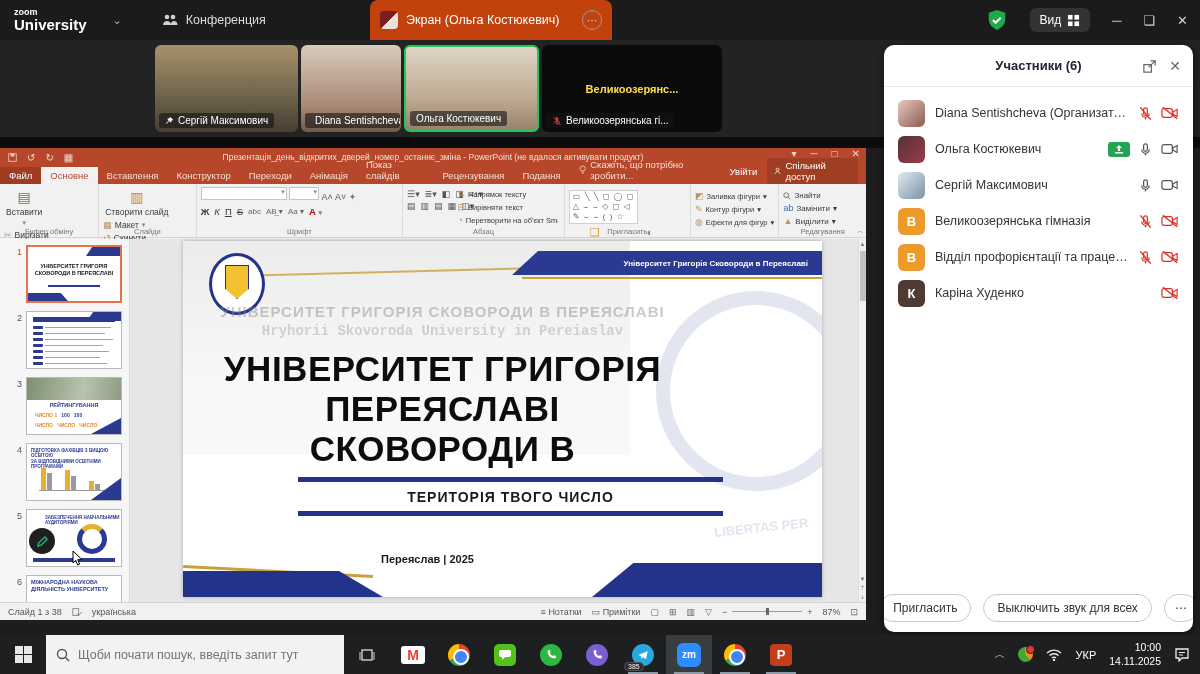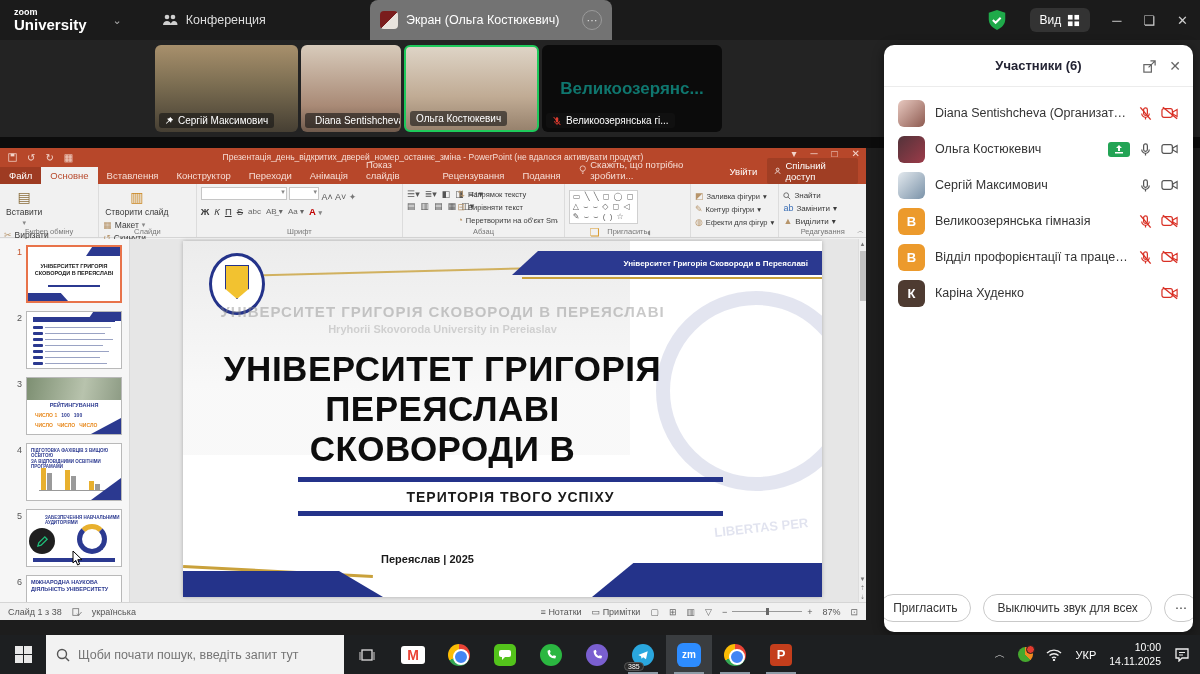--- a/index.html
+++ b/index.html
@@ -7,35 +7,35 @@
   body { font-family:"Liberation Sans", sans-serif; }
   #root { position:relative; width:1200px; height:674px; background:#1d1d1d; }
 
   
   .zoom-topbar { position:absolute; left:0; top:0; width:1200px; height:40px; background:#1b1b1b; display:flex; align-items:center; }
   .zoom-logo { margin-left:14px; color:#fff; line-height:1; }
   .zoom-logo .z1 { font-size:9px; font-weight:bold; display:block; }
   .zoom-logo .z2 { font-size:15px; font-weight:bold; display:block; }
   .chev { color:#aaa; font-size:11px; margin-left:26px; }
   .tab-meet { display:flex; align-items:center; gap:8px; margin-left:40px; color:#ddd; font-size:12.5px; }
-  .tab-screen { position:absolute; left:370px; top:0; height:40px; width:242px; background:#737373; border-radius:8px 8px 0 0; display:flex; align-items:center; gap:8px; padding:0 10px; color:#fff; font-size:12.5px; }
+  .tab-screen { position:absolute; left:370px; top:0; height:40px; width:242px; background:#c2410c; border-radius:8px 8px 0 0; display:flex; align-items:center; gap:8px; padding:0 10px; color:#fff; font-size:12.5px; }
   .screen-ico { width:18px; height:18px; border-radius:4px; background:linear-gradient(135deg,#7a1d1d 50%,#e8e3dd 50%); flex:0 0 auto; }
   .tab-more { margin-left:auto; width:20px; height:20px; border:1px solid #9a9a9a; border-radius:50%; color:#ddd; font-size:11px; line-height:18px; text-align:center; }
   .topbar-right { position:absolute; right:12px; top:0; height:40px; display:flex; align-items:center; gap:22px; }
   .shield { width:22px; height:22px; }
   .view-btn { background:#333; border-radius:6px; color:#fff; font-size:12px; padding:5px 10px; display:flex; align-items:center; gap:6px; }
   .winctl { color:#cfcfcf; font-size:13px; }
 
   
   .share-region { position:absolute; left:0; top:40px; width:1200px; height:595px; background:#1d1d1d; }
   .video-strip { position:absolute; left:0; top:0; width:1200px; height:97px; background:#232323; }
   .below-strip { position:absolute; left:0; top:97px; width:1200px; height:11px; background:#0c0c0c; }
   .vtile { position:absolute; top:5px; height:87px; border-radius:6px; overflow:hidden; }
   .vlabel { position:absolute; left:4px; bottom:4px; background:rgba(20,20,20,.6); border-radius:3px; padding:2px 6px; color:#fff; font-size:10px; display:flex; align-items:center; gap:4px; max-width:95%; white-space:nowrap; overflow:hidden; }
-  .vtile-center { position:absolute; inset:0; display:flex; align-items:center; justify-content:center; color:#0f766e; font-weight:bold; font-size:17px;text-align:center; }
+  .vtile-center { position:absolute; inset:0; display:flex; align-items:center; justify-content:center; color:#fde047; font-weight:bold; font-size:11px;text-align:center; }
 
   
   .ppt { position:absolute; left:0; top:108px; width:866px; height:472px; background:#f1f1f1; }
   .ppt-titlebar { position:absolute; left:0; top:0; width:866px; height:18px; background:#b7472a; display:flex; align-items:center; color:#f3d5cb; }
   .qat { display:flex; gap:10px; margin-left:8px; font-size:10px; align-items:center; }
   .ppt-title { position:absolute; left:0; right:0; text-align:center; font-size:8.5px; color:#f6ddd5; pointer-events:none; }
   .ppt-winctl { position:absolute; right:6px; top:0; display:flex; gap:14px; font-size:10px; color:#f3d5cb; }
   .ppt-tabs { position:absolute; left:0; top:18px; width:866px; height:18px; background:#b7472a; display:flex; align-items:flex-end; }
   .ptab { color:#f6ddd5; font-size:9.5px; padding:3px 9px; }
   .ptab.file { background:#9e3b22; color:#fff; }
@@ -83,21 +83,21 @@
   .canvas { position:absolute; left:130px; top:91px; width:728px; height:363px; background:#e6e6e6; }
   .slide { position:absolute; left:53px; top:2px; width:639px; height:356px; background:#fff; box-shadow:0 0 4px rgba(0,0,0,.25); overflow:hidden; }
   .sl-bgphoto { position:absolute; left:0; top:0; width:70%; height:60%; background:linear-gradient(180deg,#d9d9d9,#f2f2f2 70%); opacity:.5; }
   .sl-banner { position:absolute; right:0; top:10px; width:310px; height:24px; background:#2b3990; color:#fff; font-size:8px; font-weight:bold; display:flex; align-items:center; justify-content:flex-end; padding-right:14px; clip-path:polygon(26px 0,100% 0,100% 100%,0 100%); }
   .sl-banner-gold { position:absolute; right:0; top:36px; width:300px; height:2px; background:#c9a13b; }
   .sl-topline { position:absolute; left:60px; top:30px; width:290px; height:2px; background:#c9a13b; transform:rotate(-1.5deg); opacity:.8; }
   .sl-logo { position:absolute; left:26px; top:12px; width:56px; height:62px; }
   .sl-logo .ring { position:absolute; inset:0; border-radius:50%; border:3px solid #24338a; background:#fff; }
   .sl-logo .shieldy { position:absolute; left:16px; top:12px; width:24px; height:34px; background:#f2c230; clip-path:polygon(0 0,100% 0,100% 70%,50% 100%,0 70%); border:1px solid #24338a; }
   .sl-bgtxt { position:absolute; left:0; right:120px; top:62px; text-align:center; color:#8a8a8a; opacity:.45; font-weight:bold; font-size:15px; letter-spacing:1px; }
-  .sl-bgtxt2 { position:absolute; left:0; right:120px; top:82px; text-align:center; color:#9a9a9a; opacity:.4; font-weight:bold; font-size:11px; }
+  .sl-bgtxt2 { position:absolute; left:0; right:120px; top:82px; text-align:center; color:#9a9a9a; opacity:.4; font-weight:bold; font-size:14px;font-family:Liberation Mono, monospace; }
   .sl-title { position:absolute; left:30px; right:150px; top:108px; text-align:center; font-weight:bold; color:#0d0d0d; font-size:35px; line-height:1.14; letter-spacing:.5px; }
   .sl-bar { position:absolute; left:115px; width:425px; height:5px; background:#24338a; }
   .sl-sub { position:absolute; left:115px; width:425px; top:248px; text-align:center; font-weight:bold; font-size:14px; color:#1a1a1a; letter-spacing:1px; }
   .sl-foot { position:absolute; left:0; right:150px; bottom:32px; text-align:center; font-weight:bold; font-size:11px; color:#1a1a1a; }
   .sl-bl1 { position:absolute; left:0; bottom:0; width:200px; height:26px; background:#24338a; clip-path:polygon(0 0,78% 0,100% 100%,0 100%); }
   .sl-bl2 { position:absolute; left:0; bottom:24px; width:190px; height:3px; background:#c9a13b; transform:rotate(3deg); }
   .sl-br { position:absolute; right:0; bottom:0; width:230px; height:34px; background:#24338a; clip-path:polygon(0 100%,18% 0,100% 0,100% 100%); }
   .sl-wm { position:absolute; right:6px; top:50px; width:170px; height:250px; opacity:.13; }
   .sl-wm .c1 { position:absolute; right:-40px; top:0; width:200px; height:200px; border-radius:50%; border:14px solid #24338a; }
   .sl-wm .wmt { position:absolute; right:8px; bottom:6px; color:#24338a; font-weight:bold; font-size:13px; transform:rotate(-6deg); }
@@ -510,21 +510,21 @@
               <div class="shieldy"></div>
           </div>
           <div class="sl-bgtxt">УНІВЕРСИТЕТ ГРИГОРІЯ СКОВОРОДИ В ПЕРЕЯСЛАВІ</div>
           <div class="sl-bgtxt2">Hryhorii Skovoroda University in Pereiaslav</div>
           <div class="sl-title">
             <span style="display:block;">УНІВЕРСИТЕТ ГРИГОРІЯ</span>
             <span style="display:block;">ПЕРЕЯСЛАВІ</span>
             <span style="display:block;">СКОВОРОДИ В</span>
           </div>
           <div class="sl-bar" style="top:236px;"></div>
-          <div class="sl-sub">ТЕРИТОРІЯ ТВОГО УСПІХУ</div>
+          <div class="sl-sub">ТЕРИТОРІЯ ТВОГО ЧИСЛО</div>
           <div class="sl-bar" style="top:270px;"></div>
           <div class="sl-foot">Переяслав | 2025</div>
           <div class="sl-wm">
             <div class="c1"></div>
             <div class="wmt">LIBERTAS PER</div>
           </div>
           <div class="sl-bl2"></div>
           <div class="sl-bl1"></div>
           <div class="sl-br"></div>
         </div>

